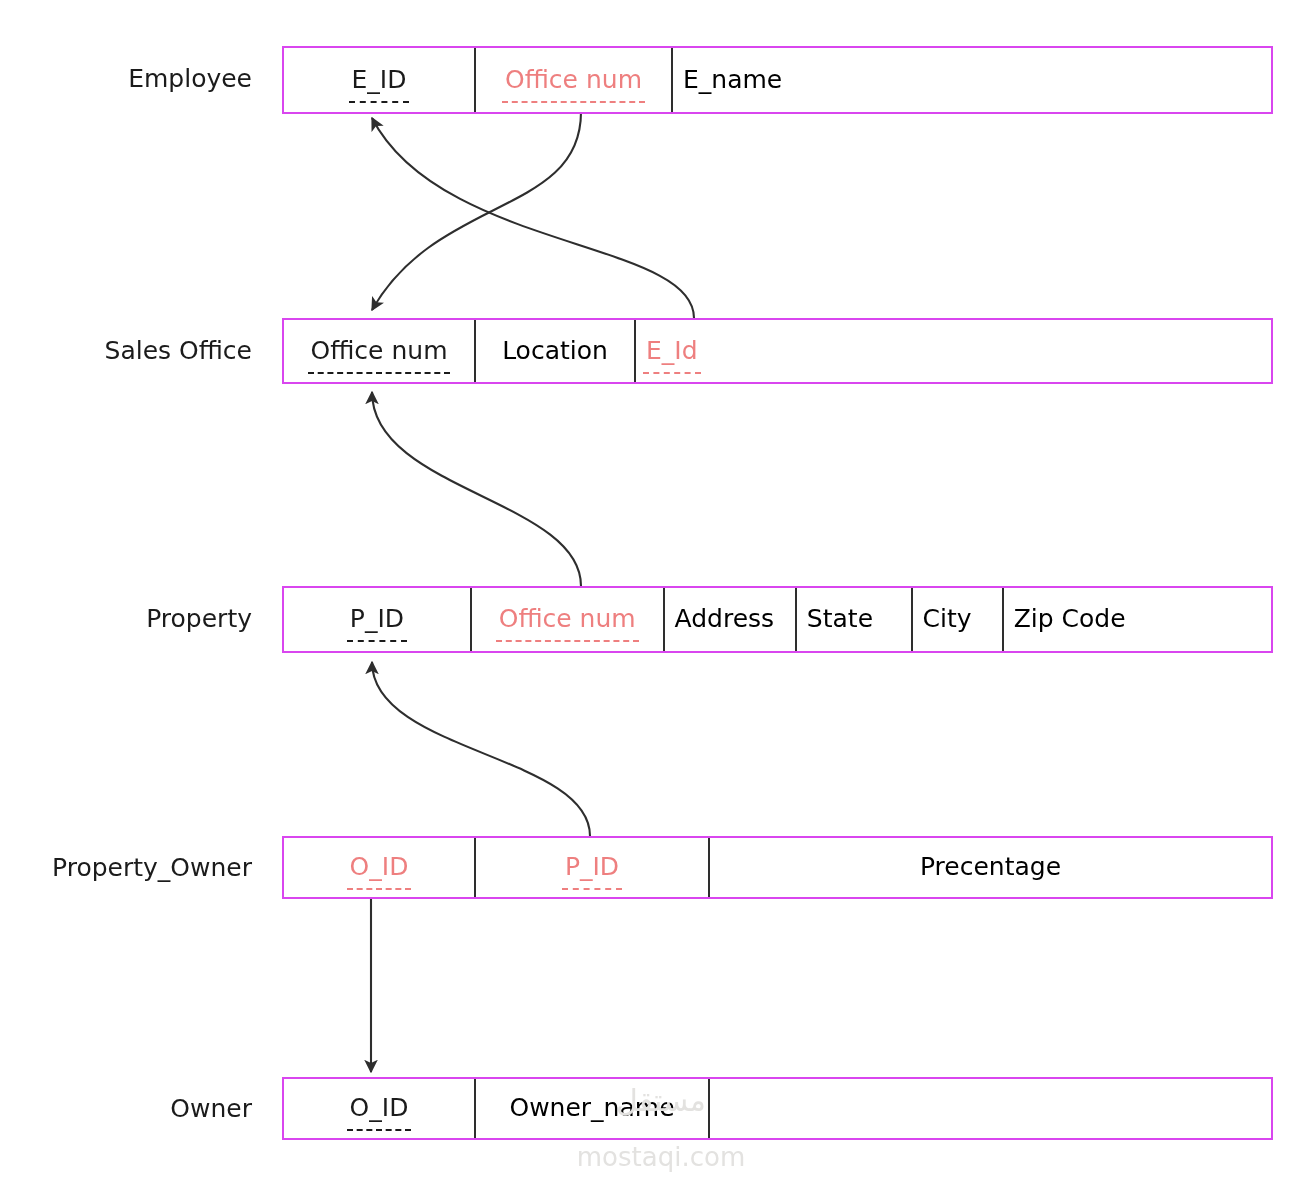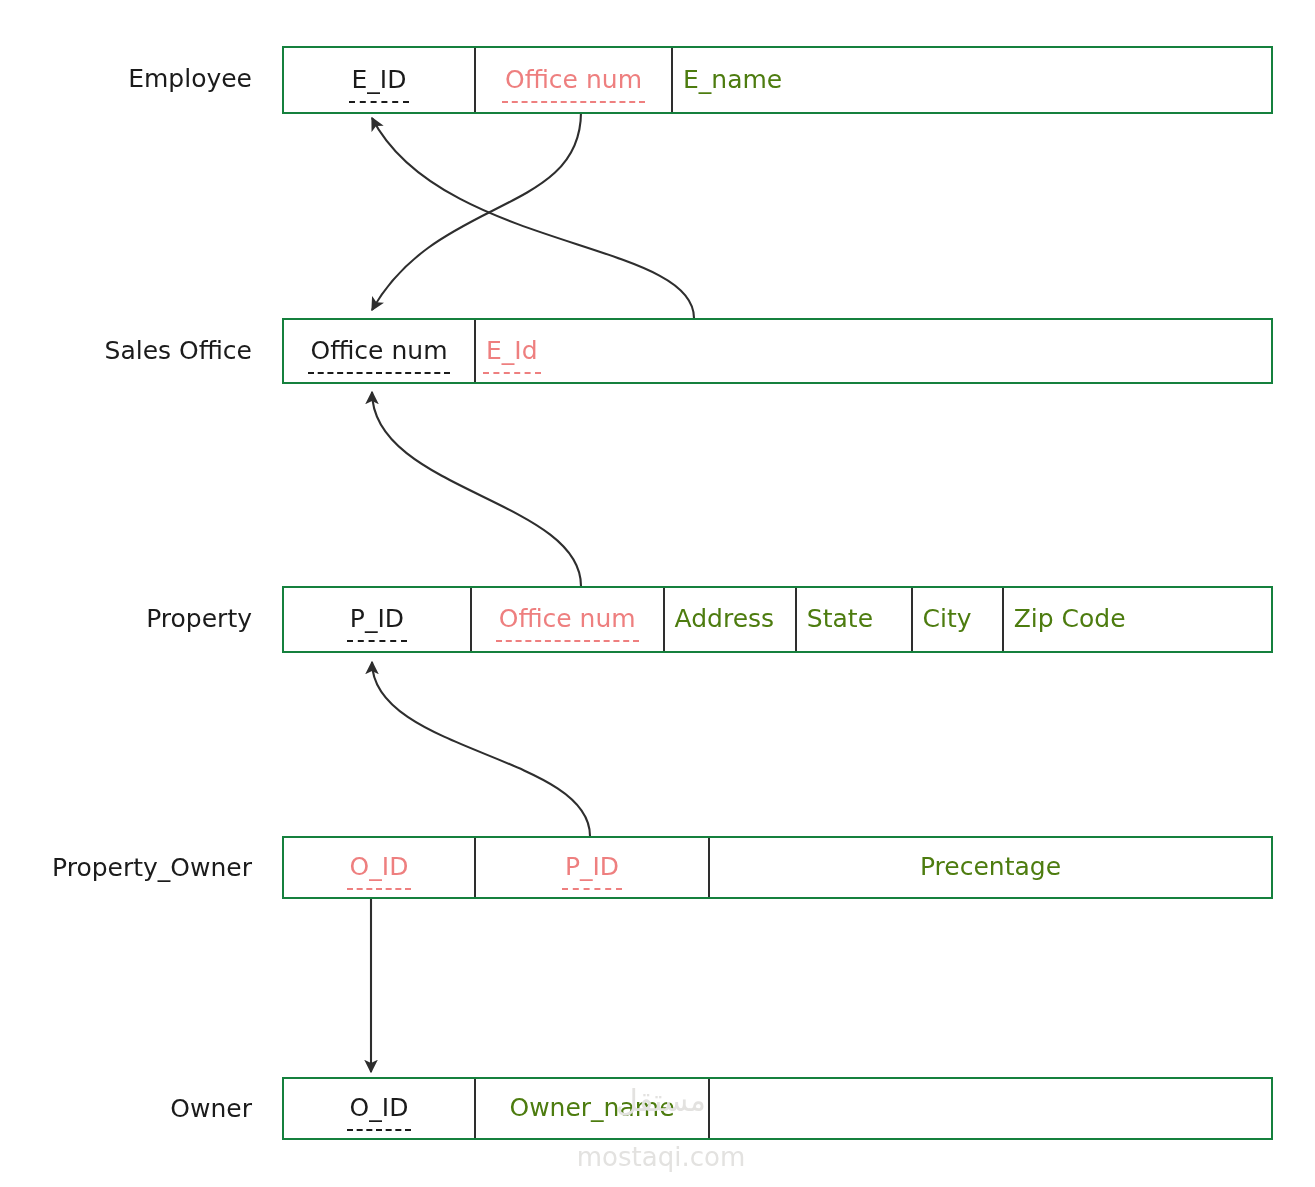--- a/index.html
+++ b/index.html
@@ -29,34 +29,34 @@
     line-height: 1;
     white-space: nowrap;
   }
 
   
   .relation {
     position: absolute;
     left: 282px;
     width: 991px;
     box-sizing: border-box;
-    border: 2px solid #15803d;
+    border: 2px solid #d946ef;
     background: #ffffff;
     display: flex;
     flex-direction: row;
   }
   .attr {
     box-sizing: border-box;
     border-right: 2px solid #2e2e2e;
     height: 100%;
     display: flex;
     align-items: center;
     position: relative;
     font-size: 25px;
-    color: #4d7c0f;
+    color: #000000;
     white-space: nowrap;
     overflow: hidden;
   }
   .attr:last-child {
     border-right: none;
   }
   .attr.center { justify-content: center; }
   .attr.left   { justify-content: flex-start; padding-left: 10px; }
 
   .attr .txt {
@@ -154,20 +154,23 @@
     <div class="attr left" style="width:598px;">
       <span class="txt">E_name</span>
     </div>
   </div>
 
   <div class="rel-label" style="top:338px;">Sales Office</div>
   <div class="relation" style="top:318px; height:66px;">
     <div class="attr center pk keyed" style="width:192px;">
       <span class="txt">Office num</span>
     </div>
+    <div class="attr center" style="width:160px;">
+      <span class="txt">Location</span>
+    </div>
     <div class="attr left fk keyed" style="width:635px;">
       <span class="txt">E_Id</span>
     </div>
   </div>
 
   <div class="rel-label" style="top:606px;">Property</div>
   <div class="relation" style="top:586px; height:67px;">
     <div class="attr center pk keyed" style="width:192px;">
       <span class="txt">P_ID</span>
     </div>

